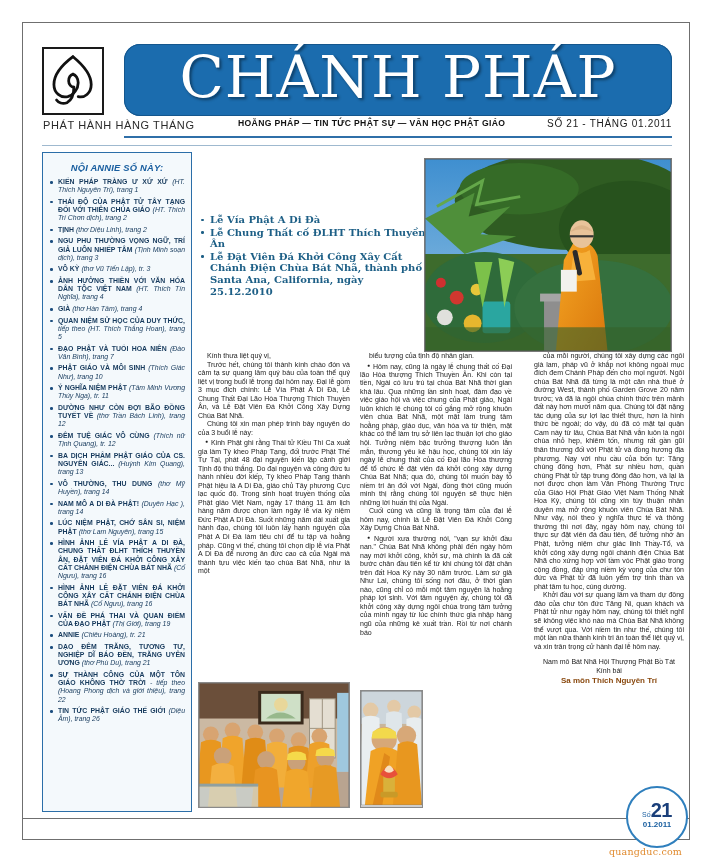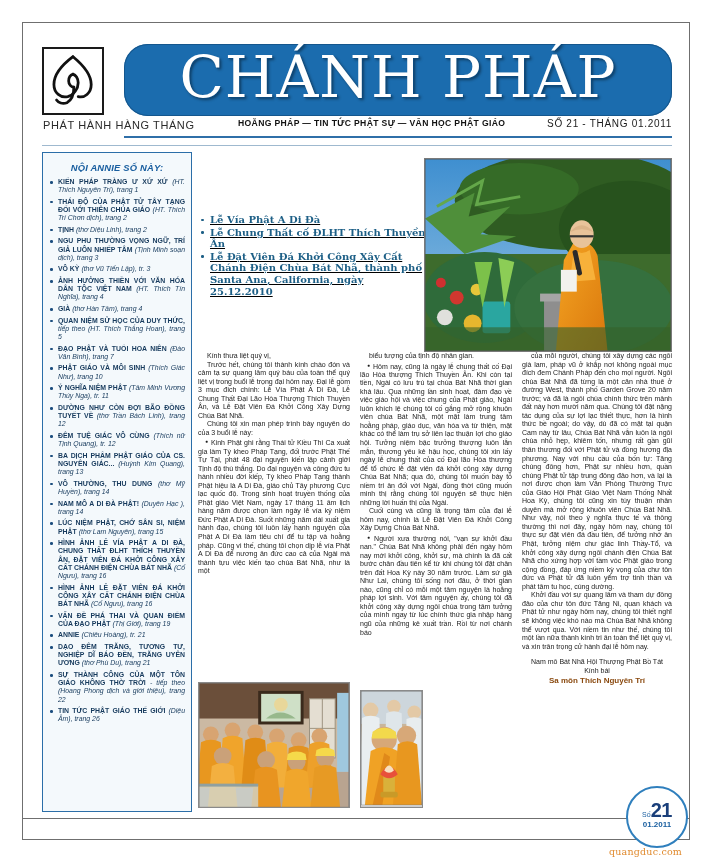--- a/index.html
+++ b/index.html
@@ -20,21 +20,21 @@
   
   .masthead{position:absolute;left:42px;top:44px;width:630px;height:96px;}
   .logo-box{
     position:absolute;left:0;top:3px;width:62px;height:68px;
     border:2px solid #1a1a1a;box-sizing:border-box;background:#fff;
     display:flex;align-items:center;justify-content:center;
   }
   .logo-box svg{display:block;}
   .title-bar{
     position:absolute;left:82px;top:0;width:548px;height:72px;
-    background:#1b6cae;border-radius:24px;
+    background:#1b6cae;border-radius:16px;
     box-shadow:inset 0 0 0 1px #14568d;
     overflow:hidden;
   }
   .title-bar .mast-title{
     position:absolute;left:0;top:-6px;width:548px;
     text-align:center;
     font-family:"DejaVu Serif","Liberation Serif",serif;
     font-size:58px;line-height:78px;letter-spacing:1px;
     color:#ffffff;white-space:nowrap;
     text-shadow:1px 1px 0 #0d4a7d, 2px 2px 3px rgba(0,0,0,.45);
@@ -113,21 +113,21 @@
     color:#8a4a10;
     letter-spacing:-.2px;
   }
   .camniem{
     position:absolute;left:0;top:62px;width:228px;
     font-family:"DejaVu Serif","Liberation Serif",serif;
   }
   .camniem .cn-head{
     font-size:10px;font-weight:bold;color:#1a1a1a;margin-bottom:2px;
   }
-  .camniem ul{list-style:none;margin:0;padding:0;text-decoration:underline;}
+  .camniem ul{list-style:none;margin:0;padding:0;}
   .camniem li{
     position:relative;padding-left:12px;margin-bottom:1px;
     font-size:10px;line-height:11.6px;color:#1d5f86;font-weight:bold;
   }
   .camniem li:before{
     content:"";position:absolute;left:3px;top:4.5px;
     width:2.6px;height:2.6px;border-radius:50%;background:#1d5f86;
   }
 
   
@@ -144,21 +144,21 @@
   }
   .col{
     position:absolute;top:0;width:152px;height:456px;
     font-family:"Liberation Sans",sans-serif;
     font-size:7.0px;line-height:8.55px;
     color:#1b1b1b;text-align:justify;
     overflow:hidden;
   }
   #col1{left:0;}
   #col2{left:162px;}
-  #col3{left:324px;width:150px;}
+  #col3{left:336px;width:150px;}
   .col p{margin:0 0 0 0;text-indent:9px;}
   .col p.b{text-indent:7px;}
   .col p.b:before{
     content:"\25CF";font-size:5px;margin-right:2.5px;vertical-align:1.5px;
   }
   .sign{
     text-align:center;margin-top:7px;text-indent:0;
   }
   .sign .l1{display:block;}
   .sign .l2{display:block;}

